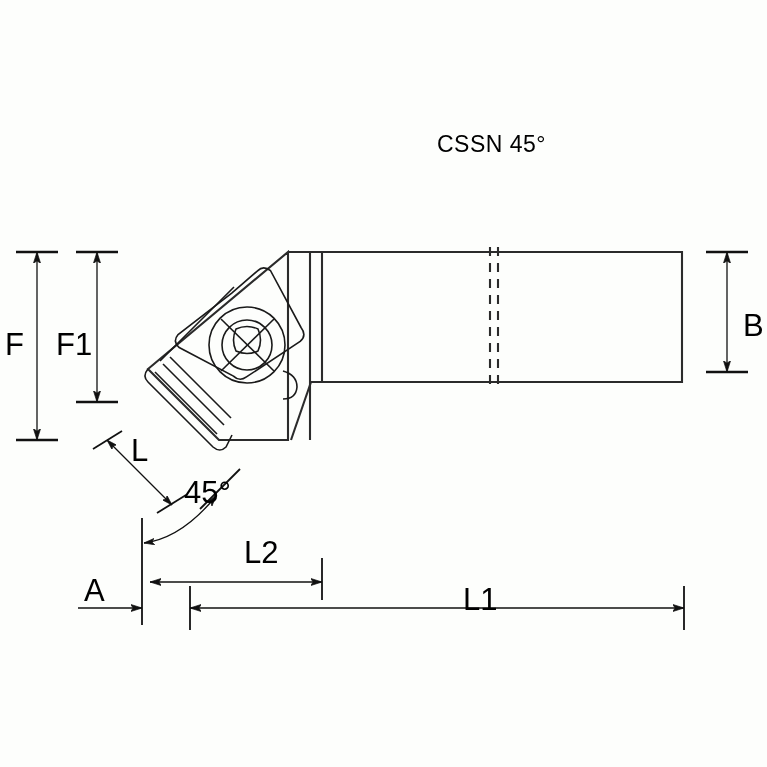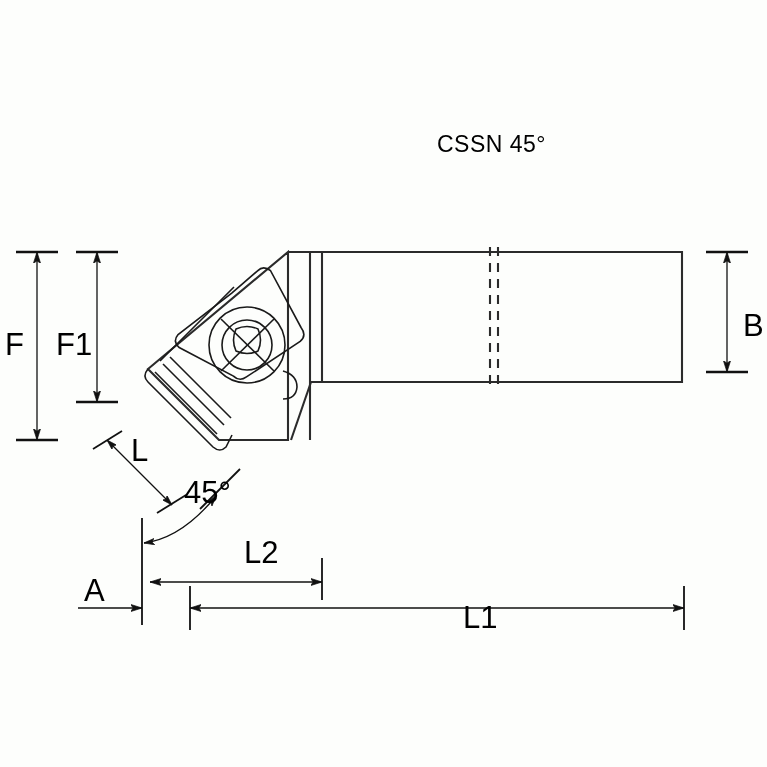--- a/index.html
+++ b/index.html
@@ -163,15 +163,15 @@
   <div class="lbl dim-lbl" style="left:743px; top:310px;">B</div>
 
   <div class="lbl dim-lbl" style="left:131px; top:435px;">L</div>
 
   <div class="lbl dim-lbl" style="left:172px; top:477px;margin-left:12px;">45°</div>
 
   <div class="lbl dim-lbl" style="left:244px; top:537px;">L2</div>
 
   <div class="lbl dim-lbl" style="left:84px; top:575px;">A</div>
 
-  <div class="lbl dim-lbl" style="left:463px; top:602px;text-align:right;">L1</div>
+  <div class="lbl dim-lbl" style="left:463px; top:584px;text-align:right;">L1</div>
 
 </div>
 
 </body></html>

